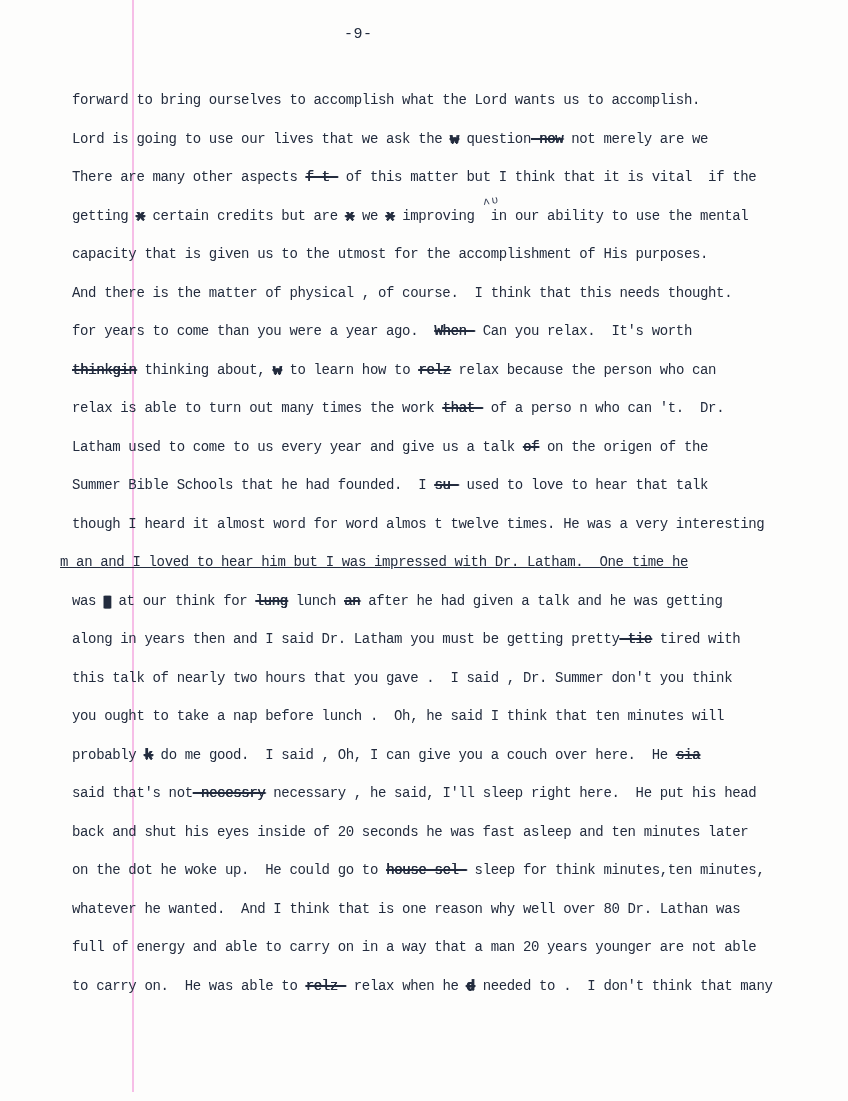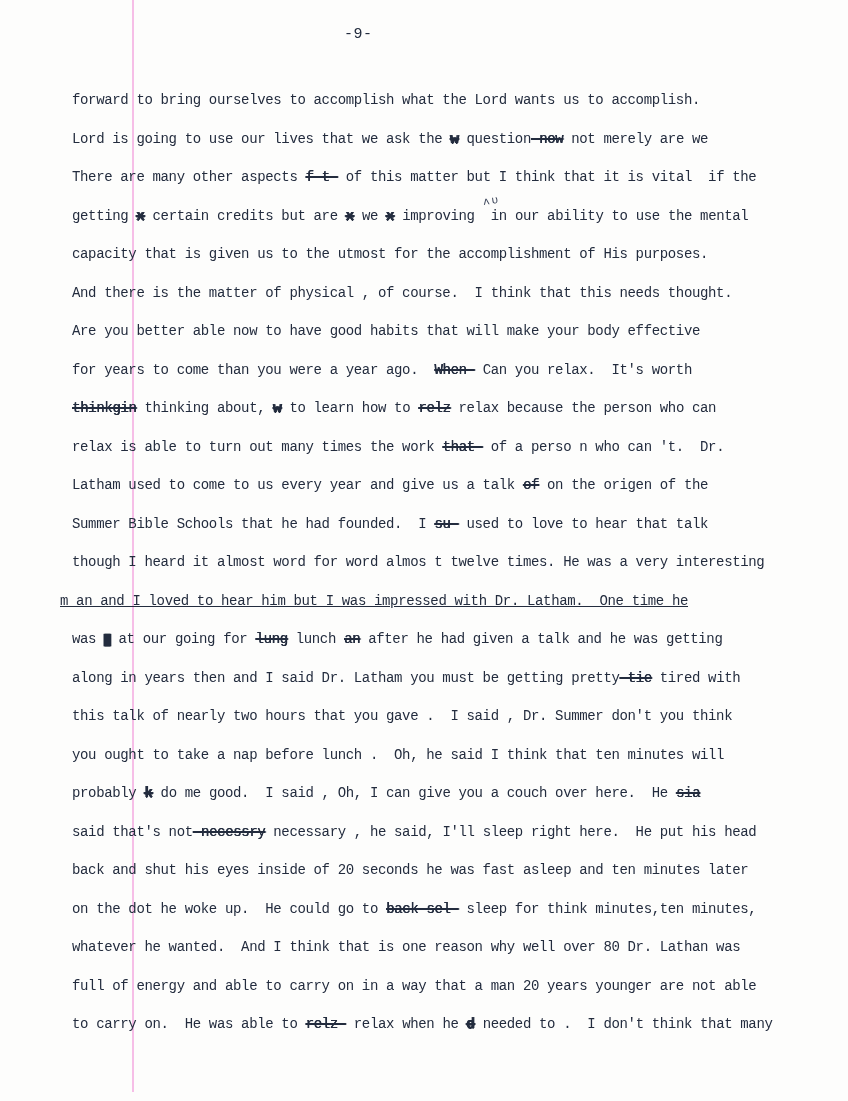--- a/index.html
+++ b/index.html
@@ -81,32 +81,31 @@
 
 <div class="page-number">-9-</div>
 
 <div class="doc">
     <div class="line"><span class="seg-plain">forward to bring ourselves to accomplish what the Lord wants us to accomplish.</span></div>
     <div class="line"><span class="seg-plain">Lord is going to use our lives that we ask the </span><span class="seg-over">w</span><span class="seg-plain"> question</span><span class="seg-strike">-now</span><span class="seg-plain"> not merely are we</span></div>
     <div class="line"><span class="seg-plain">There are many other aspects </span><span class="seg-strike">f t-</span><span class="seg-plain"> of this matter but I think that it is vital  if the</span></div>
     <div class="line"><span class="seg-plain">getting </span><span class="seg-over">x</span><span class="seg-plain"> certain credits but are </span><span class="seg-over">x</span><span class="seg-plain"> we </span><span class="seg-over">x</span><span class="seg-plain"> improving </span><span class="seg-annot">ʌʋ</span><span class="seg-plain"> in our ability to use the mental</span></div>
     <div class="line"><span class="seg-plain">capacity that is given us to the utmost for the accomplishment of His purposes.</span></div>
     <div class="line"><span class="seg-plain">And there is the matter of physical , of course.  I think that this needs thought.</span></div>
-    <div class="line"><span class="seg-plain">Are you better able now to have good habits that will make your body effective</span></div>
     <div class="line"><span class="seg-plain">for years to come than you were a year ago.  </span><span class="seg-strike">When-</span><span class="seg-plain"> Can you relax.  It's worth</span></div>
     <div class="line"><span class="seg-strike">thinkgin</span><span class="seg-plain"> thinking about, </span><span class="seg-over">w</span><span class="seg-plain"> to learn how to </span><span class="seg-strike">relz</span><span class="seg-plain"> relax because the person who can</span></div>
     <div class="line"><span class="seg-plain">relax is able to turn out many times the work </span><span class="seg-strike">that-</span><span class="seg-plain"> of a perso n who can 't.  Dr.</span></div>
     <div class="line"><span class="seg-plain">Latham used to come to us every year and give us a talk </span><span class="seg-strike">of</span><span class="seg-plain"> on the origen of the</span></div>
     <div class="line"><span class="seg-plain">Summer Bible Schools that he had founded.  I </span><span class="seg-strike">su-</span><span class="seg-plain"> used to love to hear that talk</span></div>
     <div class="line"><span class="seg-plain">though I heard it almost word for word almos t twelve times. He was a very interesting</span></div>
     <div class="line outdent"><span class="seg-plain">m an and I loved to hear him but I was impressed with Dr. Latham.  One time he</span></div>
-    <div class="line"><span class="seg-plain">was </span><span class="seg-blot">█</span><span class="seg-plain"> at our going for </span><span class="seg-strike">lung</span><span class="seg-plain"> lunch </span><span class="seg-strike">an</span><span class="seg-plain"> after he had given a talk and he was getting</span></div>
+    <div class="line"><span class="seg-plain">was </span><span class="seg-blot">█</span><span class="seg-plain"> at our think for </span><span class="seg-strike">lung</span><span class="seg-plain"> lunch </span><span class="seg-strike">an</span><span class="seg-plain"> after he had given a talk and he was getting</span></div>
     <div class="line"><span class="seg-plain">along in years then and I said Dr. Latham you must be getting pretty</span><span class="seg-strike">-tie</span><span class="seg-plain"> tired with</span></div>
     <div class="line"><span class="seg-plain">this talk of nearly two hours that you gave .  I said , Dr. Summer don't you think</span></div>
     <div class="line"><span class="seg-plain">you ought to take a nap before lunch .  Oh, he said I think that ten minutes will</span></div>
     <div class="line"><span class="seg-plain">probably </span><span class="seg-over">k</span><span class="seg-plain"> do me good.  I said , Oh, I can give you a couch over here.  He </span><span class="seg-strike">sia</span></div>
     <div class="line"><span class="seg-plain">said that's not</span><span class="seg-strike">-necessry</span><span class="seg-plain"> necessary , he said, I'll sleep right here.  He put his head</span></div>
     <div class="line"><span class="seg-plain">back and shut his eyes inside of 20 seconds he was fast asleep and ten minutes later</span></div>
-    <div class="line"><span class="seg-plain">on the dot he woke up.  He could go to </span><span class="seg-strike">back sel-</span><span class="seg-plain"> sleep for think minutes,ten minutes,</span></div>
+    <div class="line"><span class="seg-plain">on the dot he woke up.  He could go to </span><span class="seg-strike">house sel-</span><span class="seg-plain"> sleep for think minutes,ten minutes,</span></div>
     <div class="line"><span class="seg-plain">whatever he wanted.  And I think that is one reason why well over 80 Dr. Lathan was</span></div>
     <div class="line"><span class="seg-plain">full of energy and able to carry on in a way that a man 20 years younger are not able</span></div>
     <div class="line"><span class="seg-plain">to carry on.  He was able to </span><span class="seg-strike">relz-</span><span class="seg-plain"> relax when he </span><span class="seg-over">d</span><span class="seg-plain"> needed to .  I don't think that many</span></div>
   </div>
 
 </body></html>

